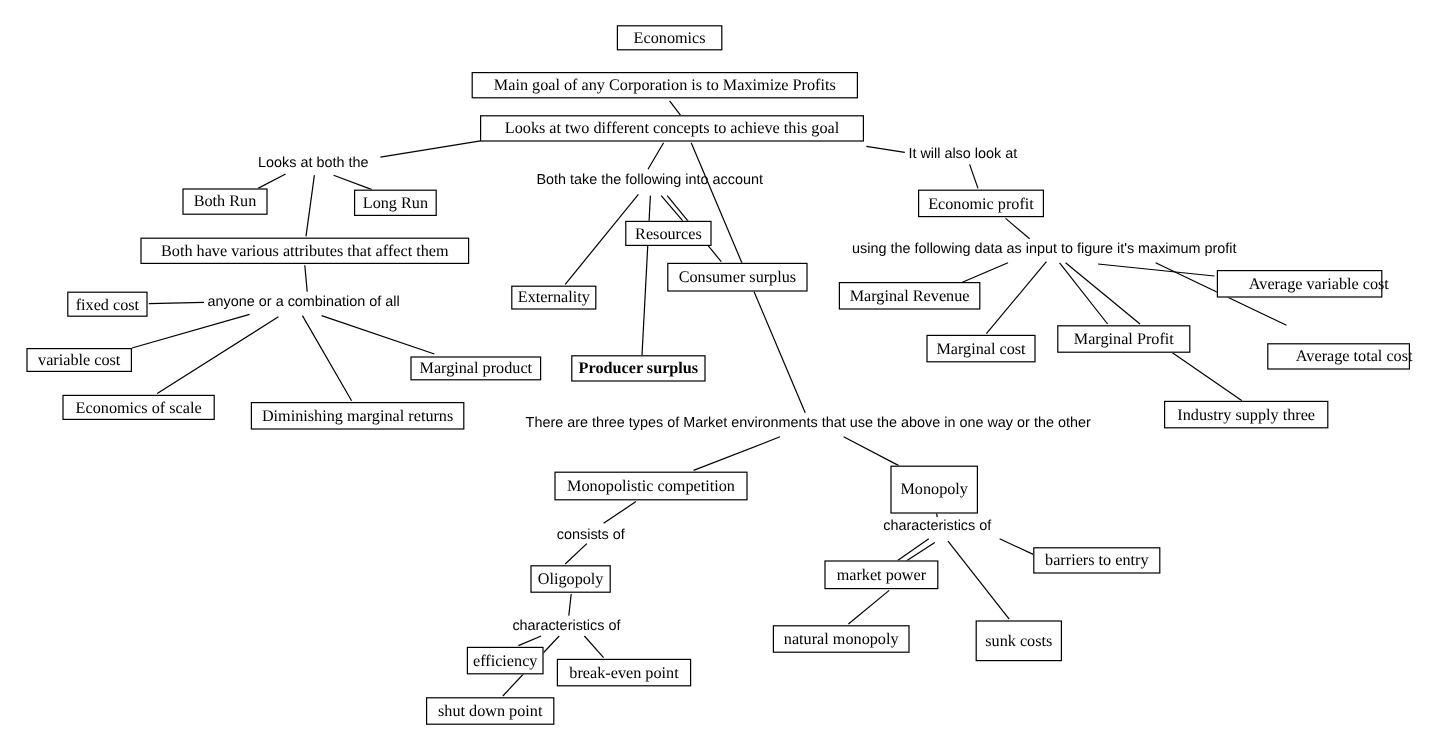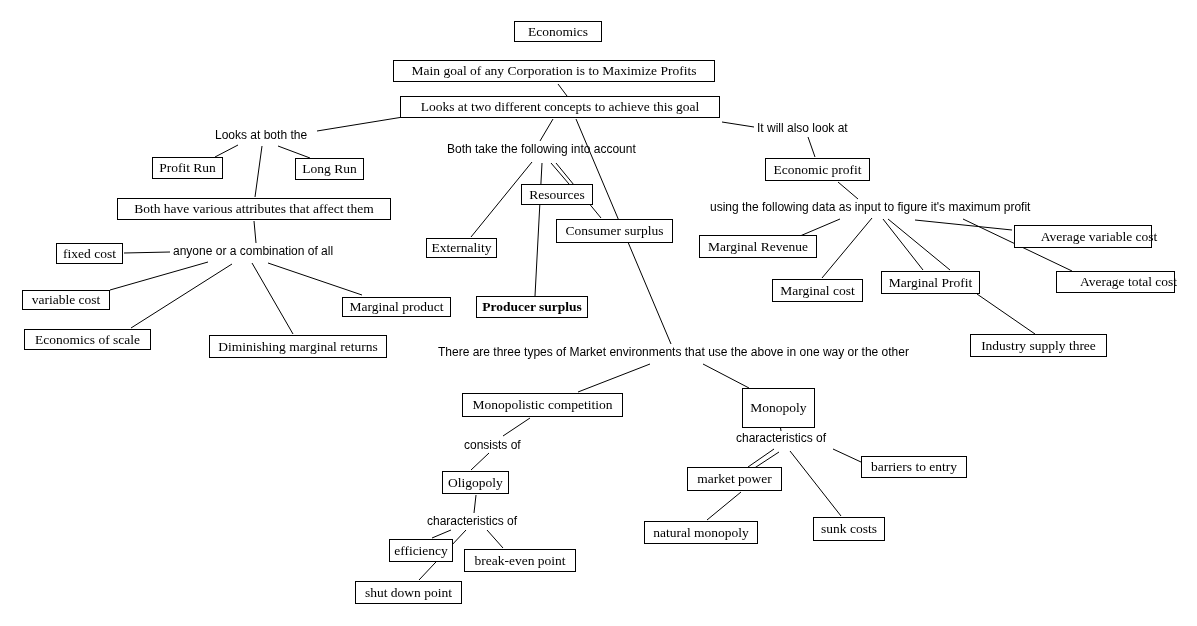--- a/index.html
+++ b/index.html
@@ -88,49 +88,49 @@
       <line x1="774" y1="449" x2="748" y2="467" stroke="#000000" stroke-width="1"></line>
       <line x1="779" y1="452" x2="753" y2="469" stroke="#000000" stroke-width="1"></line>
       <line x1="790" y1="451" x2="841" y2="516" stroke="#000000" stroke-width="1"></line>
       <line x1="833" y1="449" x2="861" y2="462" stroke="#000000" stroke-width="1"></line>
       <line x1="741" y1="492" x2="707" y2="520" stroke="#000000" stroke-width="1"></line>
     </svg>
   <div id="nodes-layer">
       <div class="node-box" style="left: 514px; top: 21px; width: 88px; height: 21px;">Economics</div>
       <div class="node-box" style="left: 393px; top: 60px; width: 322px; height: 22px;">Main goal of any Corporation is to Maximize Profits</div>
       <div class="node-box" style="left: 400px; top: 96px; width: 320px; height: 22px;">Looks at two different concepts to achieve this goal</div>
-      <div class="node-box" style="left: 152px; top: 157px; width: 71px; height: 22px;">Profit Run</div>
+      <div class="node-box" style="left: 152px; top: 157px; width: 71px; height: 22px;">Both Run</div>
       <div class="node-box" style="left: 295px; top: 158px; width: 69px; height: 22px;">Long Run</div>
       <div class="node-box" style="left: 117px; top: 198px; width: 274px; height: 22px;">Both have various attributes that affect them</div>
       <div class="node-box" style="left: 56px; top: 243px; width: 67px; height: 21px;">fixed cost</div>
       <div class="node-box" style="left: 22px; top: 290px; width: 88px; height: 20px;">variable cost</div>
-      <div class="node-box" style="left: 24px; top: 329px; width: 127px; height: 21px;">Economics of scale</div>
+      <div class="node-box" style="left: 52px; top: 329px; width: 127px; height: 21px;">Economics of scale</div>
       <div class="node-box" style="left: 209px; top: 335px; width: 178px; height: 23px;">Diminishing marginal returns</div>
       <div class="node-box" style="left: 342px; top: 297px; width: 109px; height: 20px;">Marginal product</div>
       <div class="node-box" style="left: 426px; top: 238px; width: 71px; height: 20px;">Externality</div>
       <div class="node-box" style="left: 521px; top: 184px; width: 72px; height: 21px;">Resources</div>
       <div class="node-box" style="left: 556px; top: 219px; width: 117px; height: 24px;">Consumer surplus</div>
       <div class="node-box" style="left: 476px; top: 296px; width: 112px; height: 22px; font-weight: bold;">Producer surplus</div>
       <div class="node-box" style="left: 765px; top: 158px; width: 105px; height: 23px;">Economic profit</div>
       <div class="node-box" style="left: 699px; top: 235px; width: 118px; height: 23px;">Marginal Revenue</div>
       <div class="node-box" style="left: 772px; top: 279px; width: 91px; height: 23px;">Marginal cost</div>
-      <div class="node-box" style="left: 881px; top: 271px; width: 99px; height: 23px;">Marginal Profit</div>
+      <div class="node-box" style="left: 881px; top: 271px; width: 111px; height: 23px;">Marginal Profit</div>
       <div class="node-box" style="left: 1014px; top: 225px; width: 138px; height: 23px; padding-left: 32px;">Average variable cost</div>
-      <div class="node-box" style="left: 1056px; top: 271px; width: 119px; height: 22px; padding-left: 26px;">Average total cost</div>
+      <div class="node-box" style="left: 1056px; top: 286px; width: 119px; height: 22px; padding-left: 26px;">Average total cost</div>
       <div class="node-box" style="left: 970px; top: 334px; width: 137px; height: 23px;">Industry supply three</div>
       <div class="node-box" style="left: 462px; top: 393px; width: 161px; height: 24px;">Monopolistic competition</div>
       <div class="node-box" style="left: 742px; top: 388px; width: 73px; height: 40px;">Monopoly</div>
       <div class="node-box" style="left: 442px; top: 471px; width: 67px; height: 23px;">Oligopoly</div>
       <div class="node-box" style="left: 366px; top: 539px; width: 64px; height: 23px; margin-left: 23px;">efficiency</div>
       <div class="node-box" style="left: 464px; top: 549px; width: 112px; height: 23px;">break-even point</div>
       <div class="node-box" style="left: 355px; top: 581px; width: 107px; height: 23px;">shut down point</div>
       <div class="node-box" style="left: 687px; top: 467px; width: 95px; height: 24px;">market power</div>
       <div class="node-box" style="left: 861px; top: 456px; width: 106px; height: 22px;">barriers to entry</div>
       <div class="node-box" style="left: 644px; top: 521px; width: 114px; height: 23px;">natural monopoly</div>
-      <div class="node-box" style="left: 813px; top: 517px; width: 72px; height: 24px;">sunk costs</div>
+      <div class="node-box" style="left: 813px; top: 517px; width: 72px; height: 34px;">sunk costs</div>
       <div class="node-text" style="left: 215px; top: 129px;">Looks at both the</div>
       <div class="node-text" style="left: 447px; top: 143px;">Both take the following into account</div>
       <div class="node-text" style="left: 757px; top: 122px;">It will also look at</div>
       <div class="node-text" style="left: 710px; top: 201px;">using the following data as input to figure it's maximum profit</div>
       <div class="node-text" style="left: 173px; top: 245px;">anyone or a combination of all</div>
       <div class="node-text" style="left: 438px; top: 346px;">There are three types of Market environments that use the above in one way or the other</div>
       <div class="node-text" style="left: 464px; top: 439px;">consists of</div>
       <div class="node-text" style="left: 427px; top: 515px;">characteristics of</div>
       <div class="node-text" style="left: 736px; top: 432px;">characteristics of</div>
     </div>

